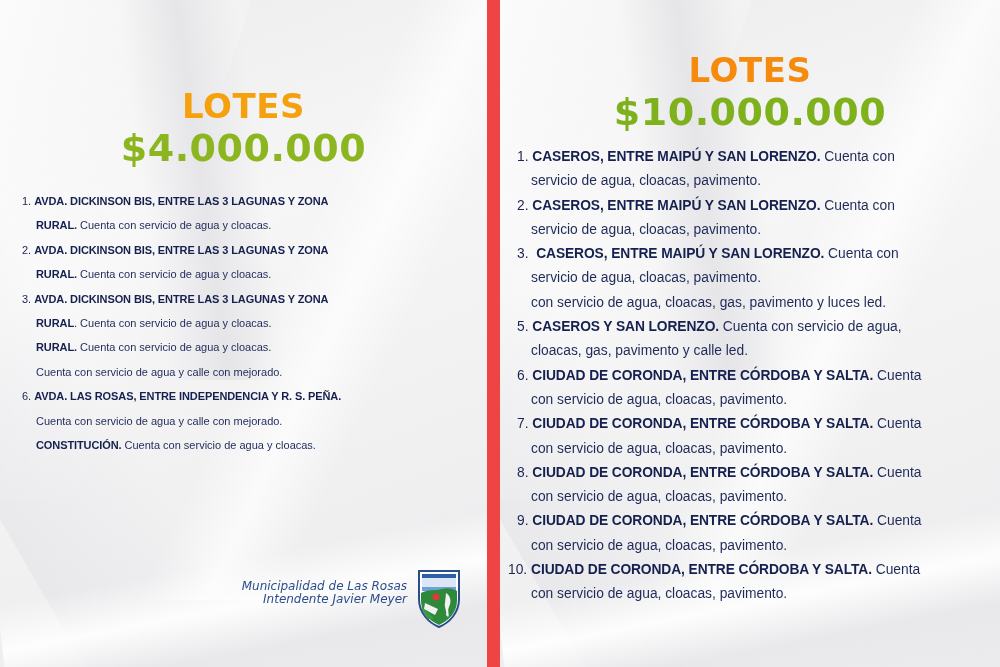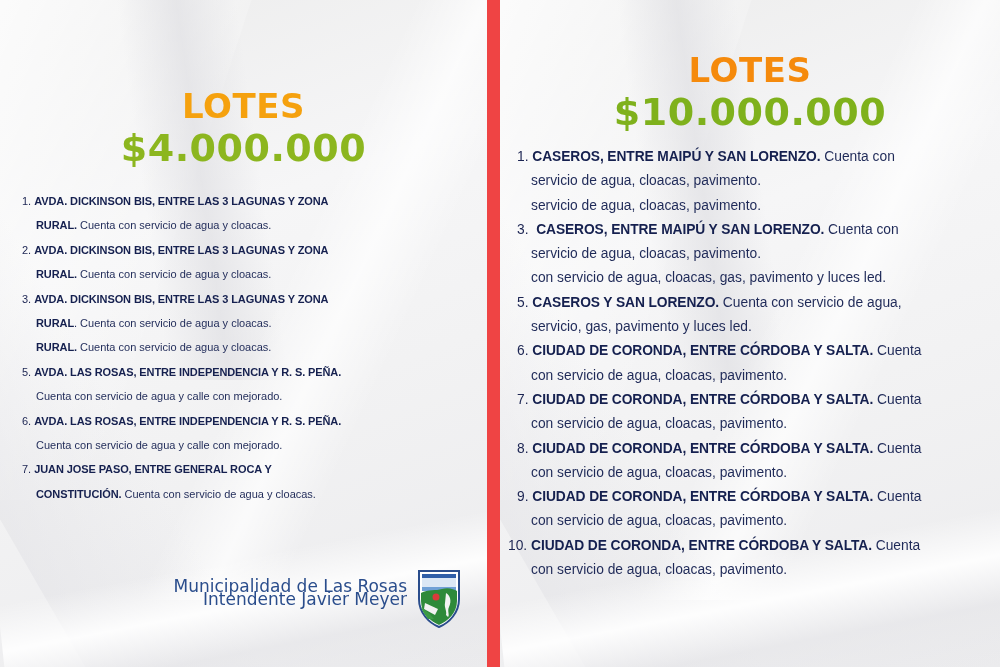--- a/index.html
+++ b/index.html
@@ -135,24 +135,25 @@
       top: 574px;
       width: 240px;
       height: 60px;
     }
     .footer-text {
       position: absolute;
       right: 68px;
       top: 6px;
       text-align: right;
       color: #2a4d8c;
-      font-size: 17px;
+      font-size: 12px;
       line-height: 13px;
       font-family: "DejaVu Sans", sans-serif;
       white-space: nowrap;
+      font-style: italic;
     }
     .crest {
       position: absolute;
       left: 181px;
       top: -5px;
       width: 46px;
       height: 60px;
     }
   </style>
 </head>
@@ -182,29 +183,27 @@
         <span class="line cont"><span class="bold">RURAL.</span><span class="desc"> Cuenta con servicio de agua y cloacas.</span></span>
       </li>
       <li class="item">
         <span class="line"><span class="num">3.</span> <span class="bold">AVDA. DICKINSON BIS, ENTRE LAS 3 LAGUNAS Y ZONA</span><span class="desc"></span></span>
         <span class="line cont"><span class="bold">RURAL</span><span class="desc">. Cuenta con servicio de agua y cloacas.</span></span>
       </li>
       <li class="item">
         <span class="line cont"><span class="bold">RURAL.</span><span class="desc"> Cuenta con servicio de agua y cloacas.</span></span>
       </li>
       <li class="item">
-        <span class="line"><span class="num">5.</span> <span class="bold">AVDA. LAS ROSAS, ENTRE INDEPENDENCIA Y R. S. PEÑA.</span><span class="desc"></span></span>
         <span class="line cont"><span class="bold"></span><span class="desc">Cuenta con servicio de agua y calle con mejorado.</span></span>
       </li>
       <li class="item">
         <span class="line"><span class="num">6.</span> <span class="bold">AVDA. LAS ROSAS, ENTRE INDEPENDENCIA Y R. S. PEÑA.</span><span class="desc"></span></span>
         <span class="line cont"><span class="bold"></span><span class="desc">Cuenta con servicio de agua y calle con mejorado.</span></span>
       </li>
       <li class="item">
-        <span class="line"><span class="num">7.</span> <span class="bold">JUAN JOSE PASO, ENTRE GENERAL ROCA Y</span><span class="desc"></span></span>
         <span class="line cont"><span class="bold">CONSTITUCIÓN.</span><span class="desc"> Cuenta con servicio de agua y cloacas.</span></span>
       </li>
     </ol>
 
     <div class="footer">
       <div class="footer-text">
         <div>Municipalidad de Las Rosas</div>
         <div>Intendente Javier Meyer</div>
       </div>
       <svg class="crest" viewBox="0 0 46 60">
@@ -233,32 +232,33 @@
       <div class="price">$10.000.000</div>
     </div>
   </section>
 
   <ol class="list list-right">
     <li class="item">
       <span class="line"><span class="num">1.</span> <span class="bold">CASEROS, ENTRE MAIPÚ Y SAN LORENZO.</span><span class="desc"> Cuenta con</span></span>
       <span class="line cont"><span class="bold"></span><span class="desc">servicio de agua, cloacas, pavimento.</span></span>
     </li>
     <li class="item">
+      <span class="line"><span class="num">2.</span> <span class="bold">CASEROS, ENTRE MAIPÚ Y SAN LORENZO.</span><span class="desc"> Cuenta con</span></span>
       <span class="line cont"><span class="bold"></span><span class="desc">servicio de agua, cloacas, pavimento.</span></span>
     </li>
     <li class="item">
       <span class="line"><span class="num">3.</span>&nbsp; <span class="bold">CASEROS, ENTRE MAIPÚ Y SAN LORENZO.</span><span class="desc"> Cuenta con</span></span>
       <span class="line cont"><span class="bold"></span><span class="desc">servicio de agua, cloacas, pavimento.</span></span>
     </li>
     <li class="item">
       <span class="line cont"><span class="bold"></span><span class="desc">con servicio de agua, cloacas, gas, pavimento y luces led.</span></span>
     </li>
     <li class="item">
       <span class="line"><span class="num">5.</span> <span class="bold">CASEROS Y SAN LORENZO.</span><span class="desc"> Cuenta con servicio de agua,</span></span>
-      <span class="line cont"><span class="bold"></span><span class="desc">servicio, gas, pavimento y luces led.</span></span>
+      <span class="line cont"><span class="bold"></span><span class="desc">cloacas, gas, pavimento y calle led.</span></span>
     </li>
     <li class="item">
       <span class="line"><span class="num">6.</span> <span class="bold">CIUDAD DE CORONDA, ENTRE CÓRDOBA Y SALTA.</span><span class="desc"> Cuenta</span></span>
       <span class="line cont"><span class="bold"></span><span class="desc">con servicio de agua, cloacas, pavimento.</span></span>
     </li>
     <li class="item">
       <span class="line"><span class="num">7.</span> <span class="bold">CIUDAD DE CORONDA, ENTRE CÓRDOBA Y SALTA.</span><span class="desc"> Cuenta</span></span>
       <span class="line cont"><span class="bold"></span><span class="desc">con servicio de agua, cloacas, pavimento.</span></span>
     </li>
     <li class="item">

